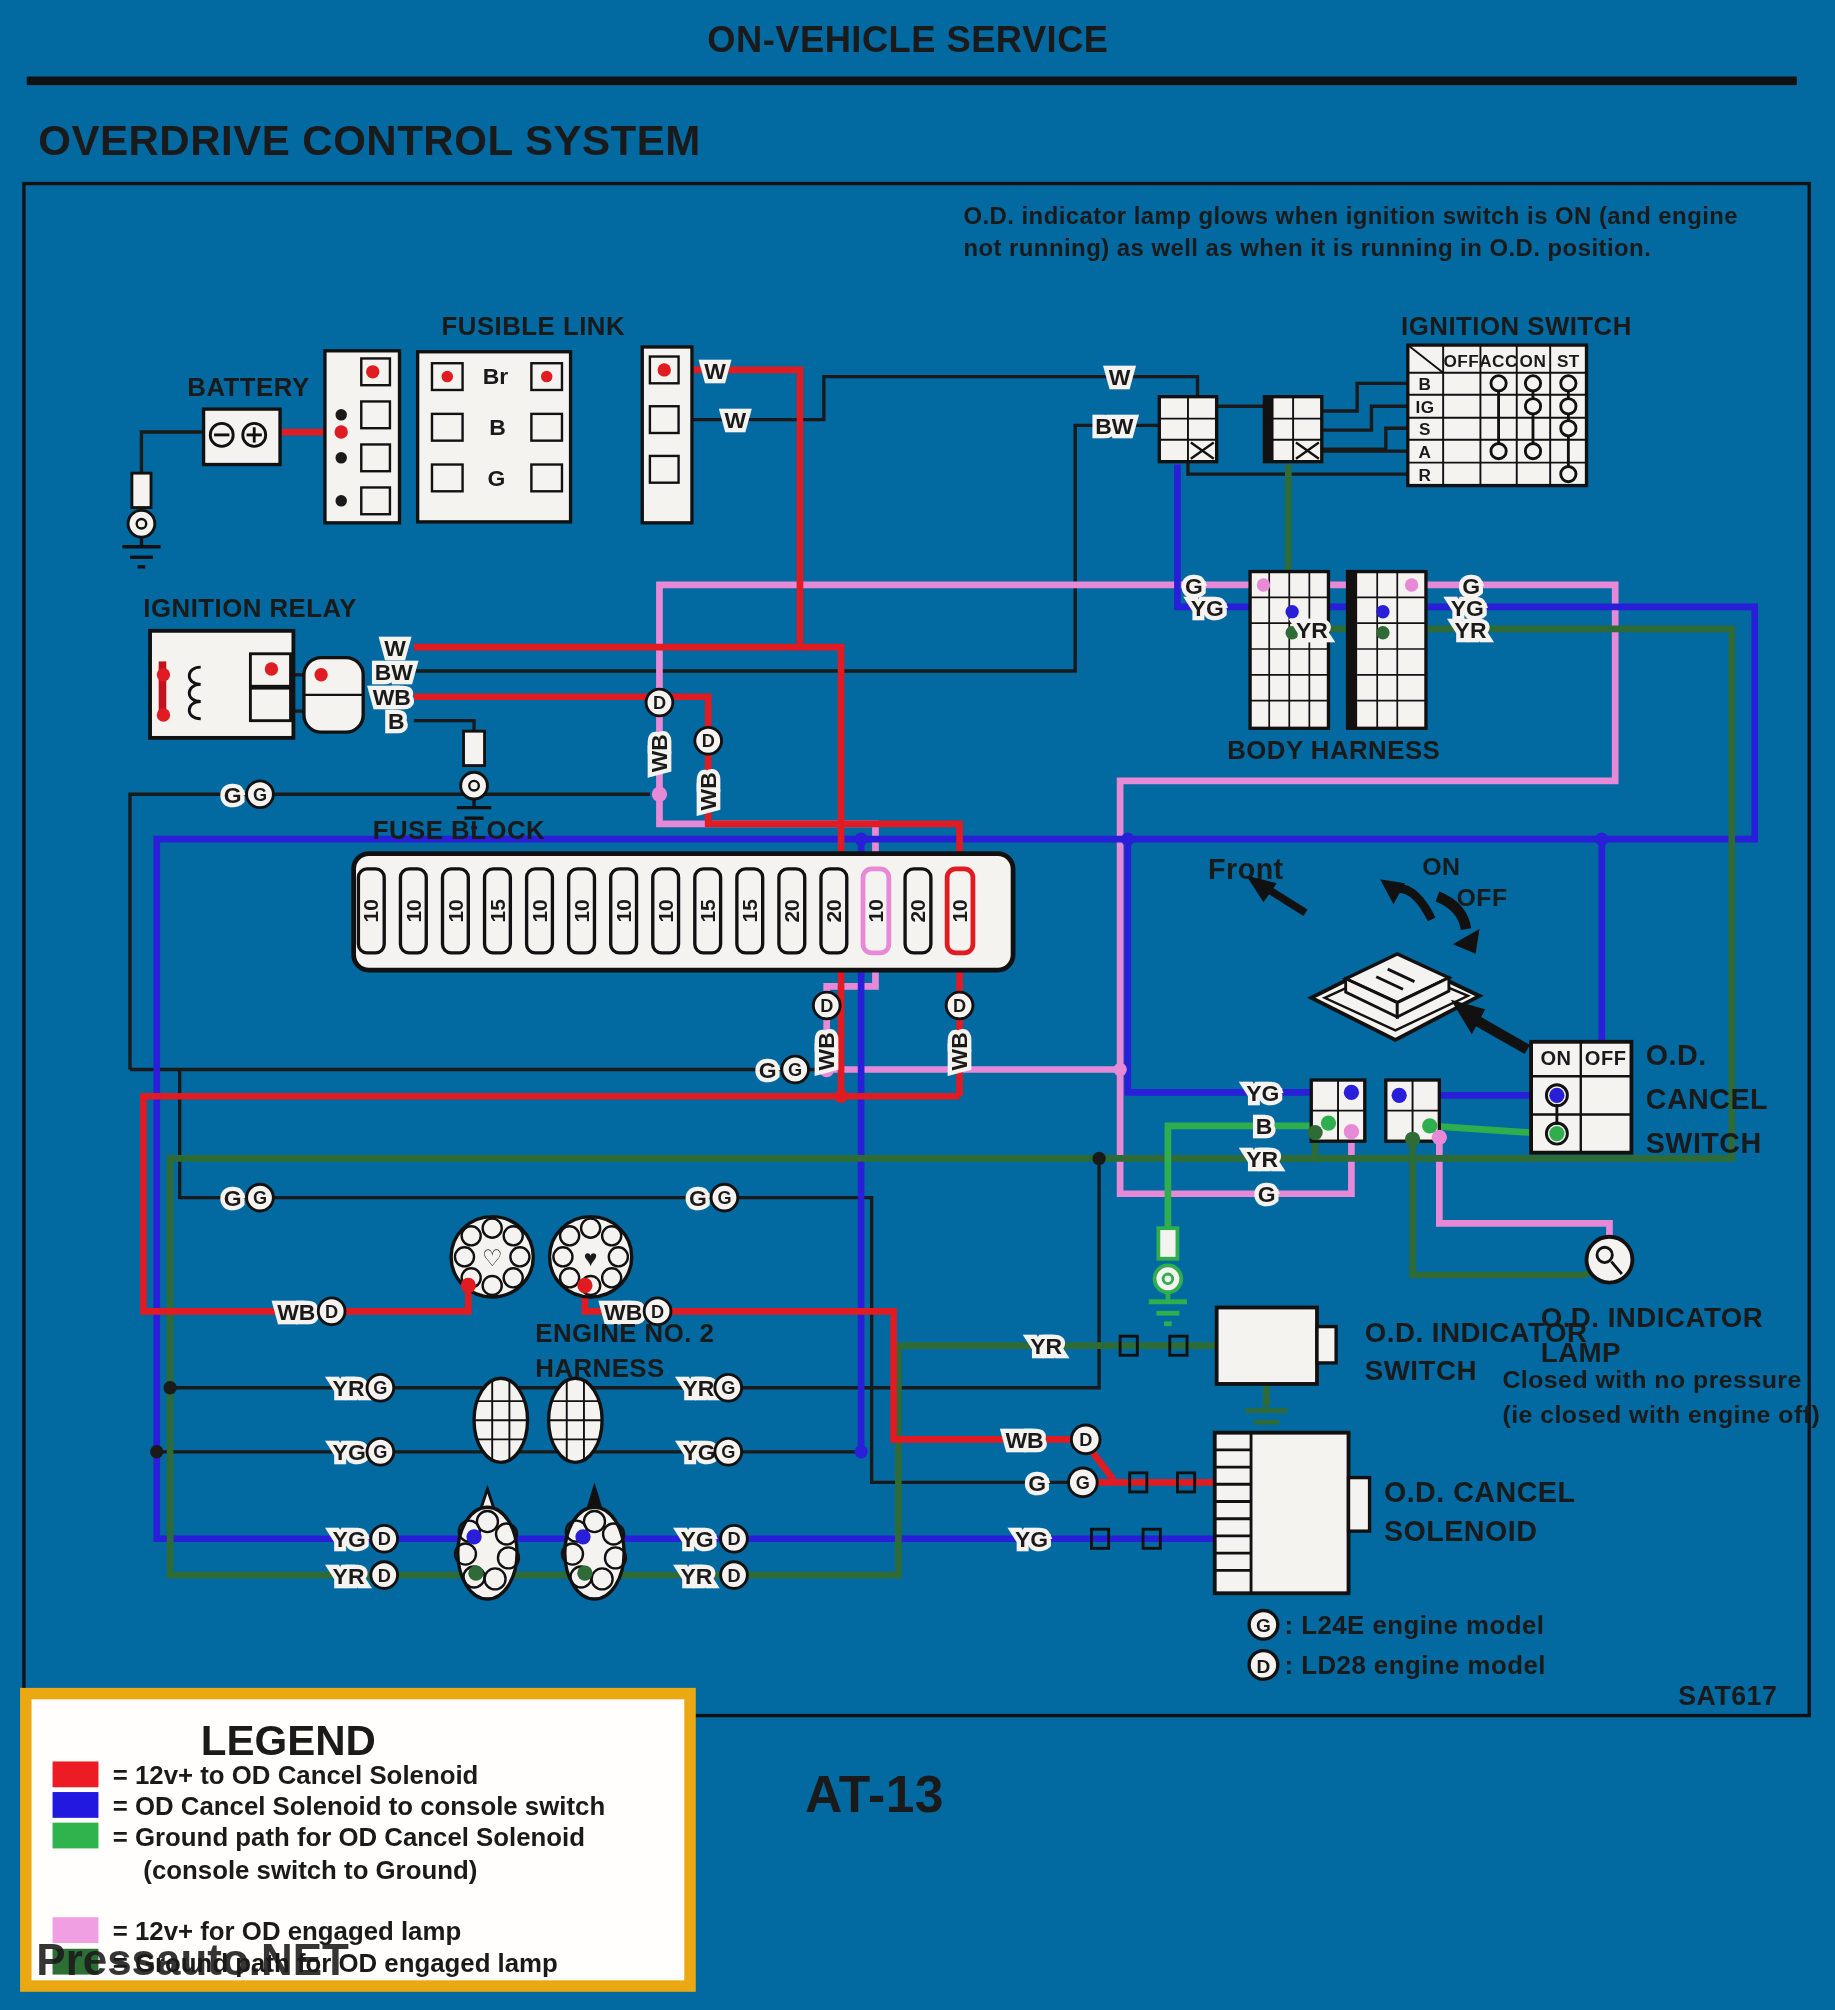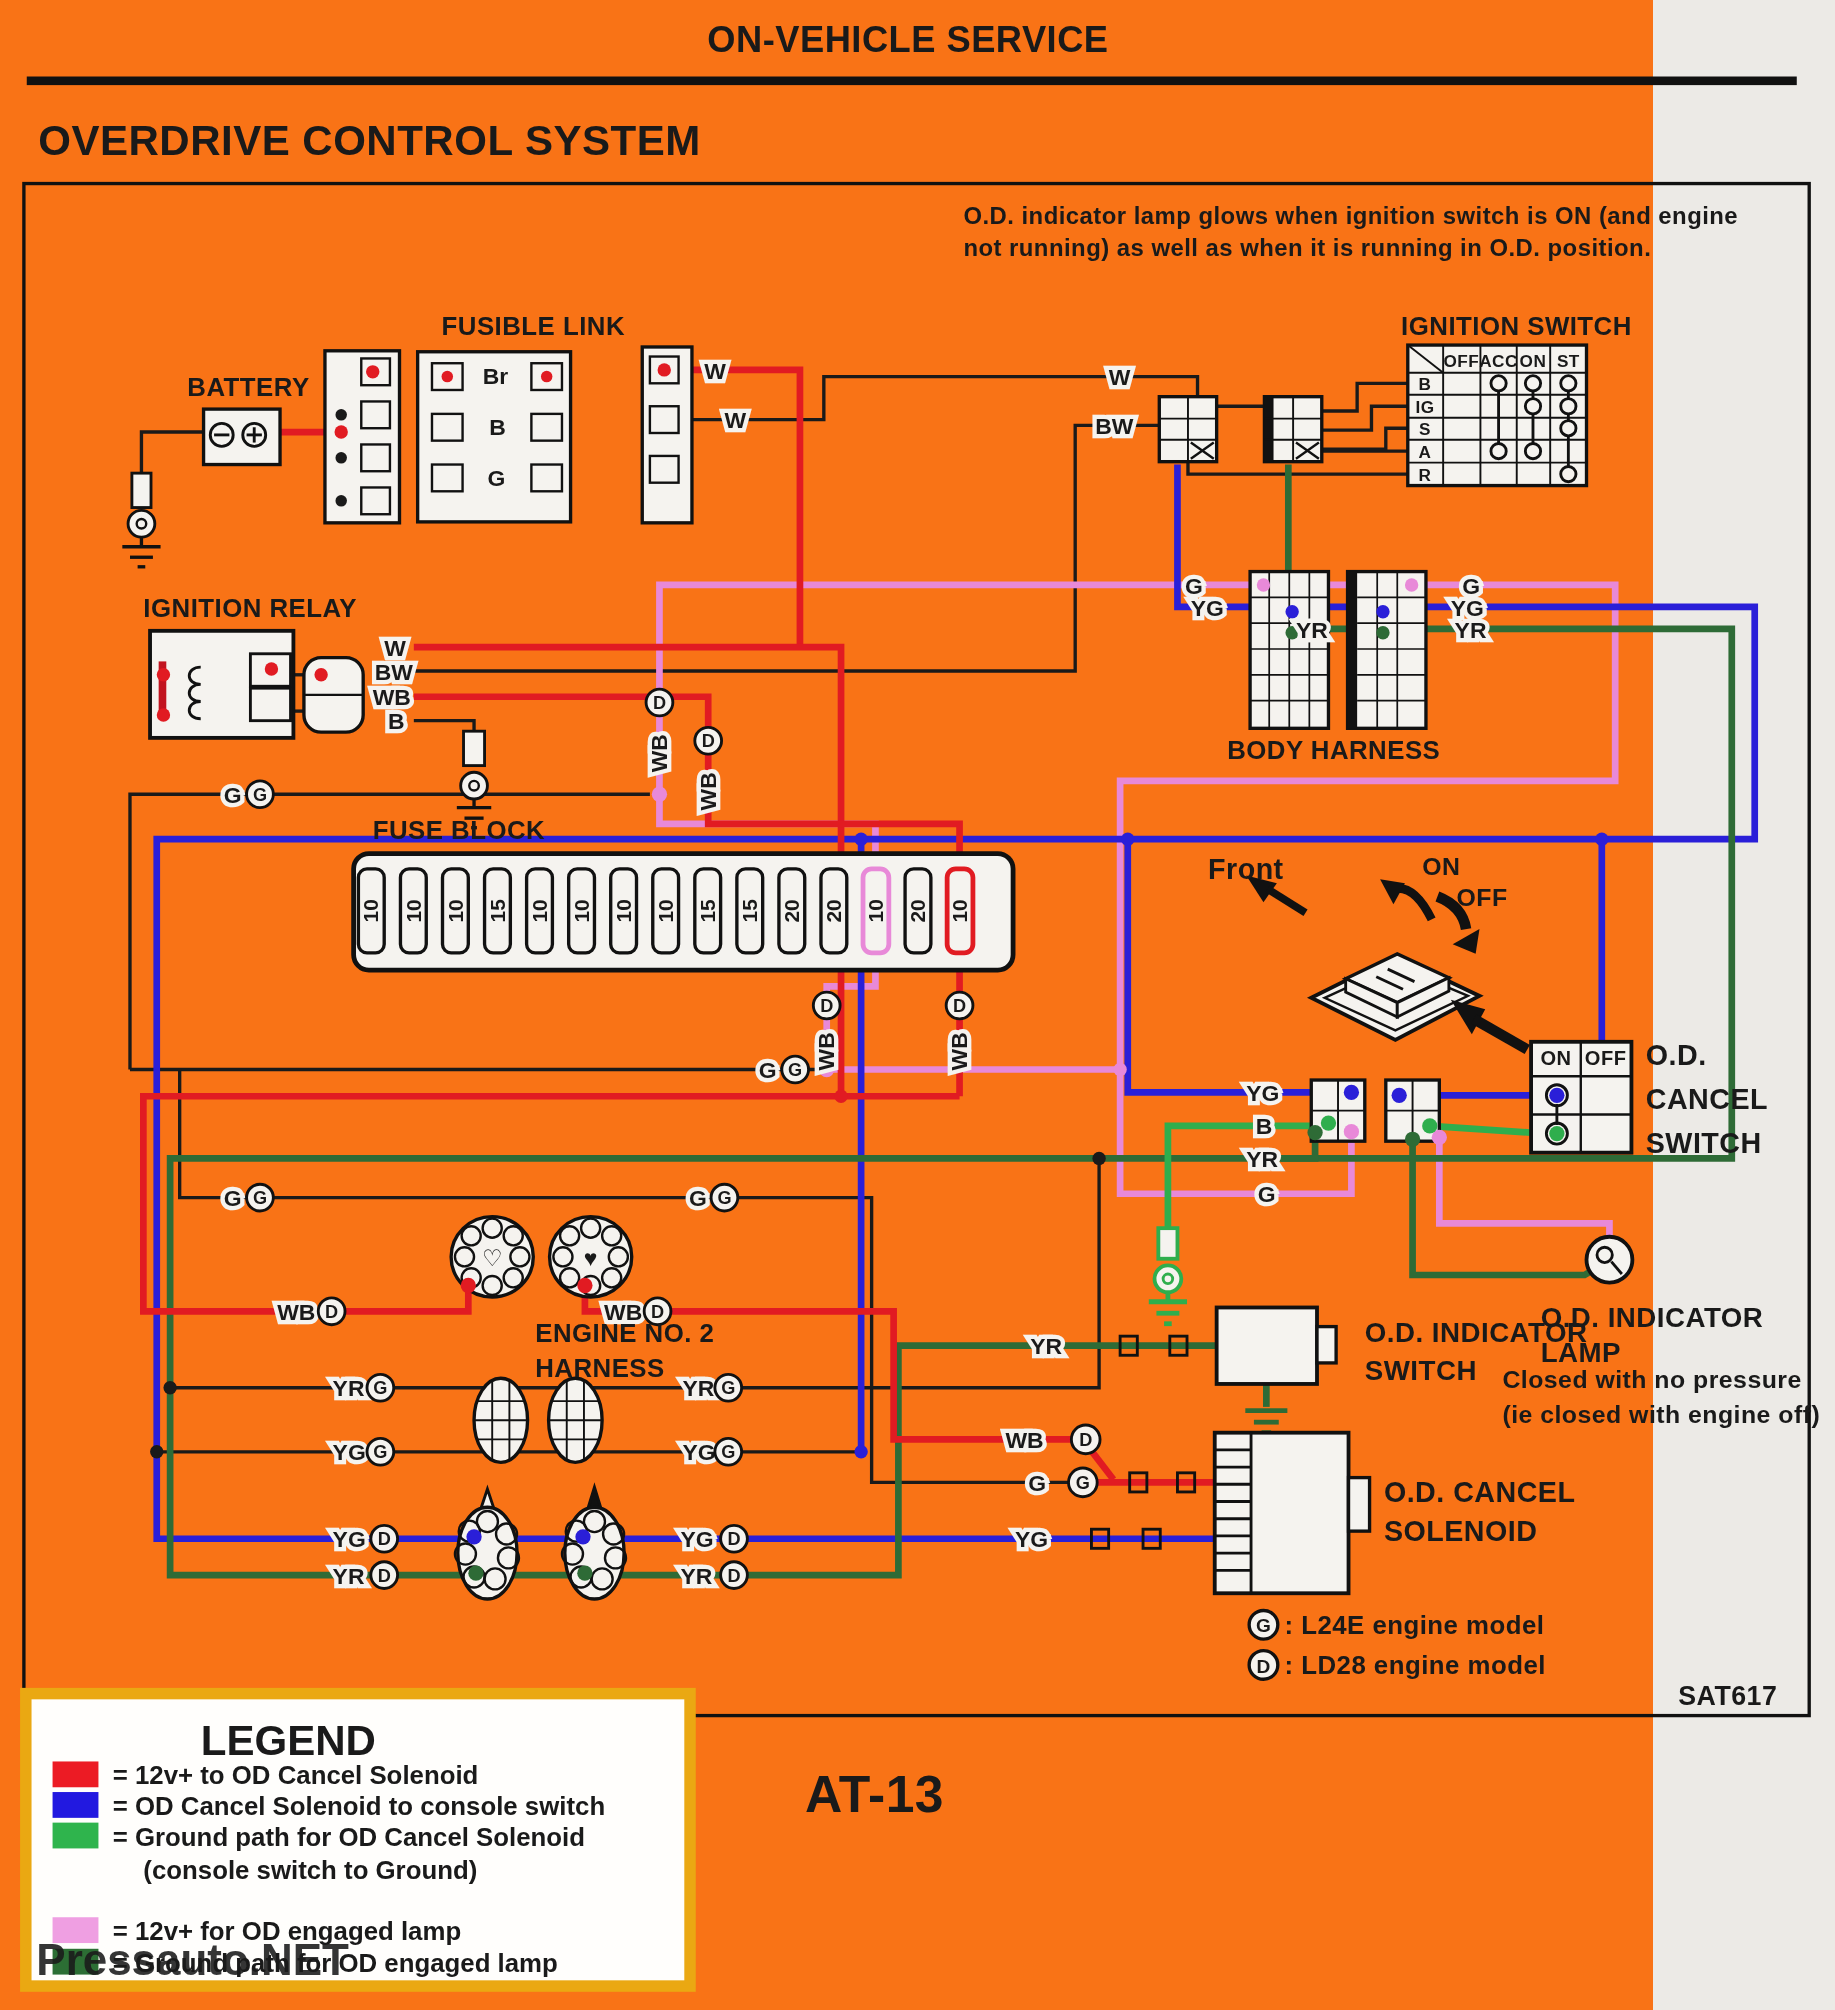--- a/index.html
+++ b/index.html
@@ -1,16 +1,16 @@
 <!DOCTYPE html>
 <html><head>
 <meta charset="utf-8">
 <style>
   html,body{margin:0;padding:0;background:#eceae6;}
-  .page{width:1653px;height:2010px;position:relative;background:#f97316;}
+  .page{width:1835px;height:2010px;position:relative;background:#0369a1;}
   svg{font-family:"Liberation Sans","DejaVu Sans",sans-serif;}
   text{fill:#1a1a1a;}
   .lbl{font-weight:bold;paint-order:stroke;stroke:#f5f3ef;stroke-width:9px;}
   .sect{font-weight:bold;letter-spacing:.5px;}
 </style>
 </head>
 <body>
 
 <div class="page">
 <svg width="1835" height="2010" viewBox="0 0 1920 2103">

